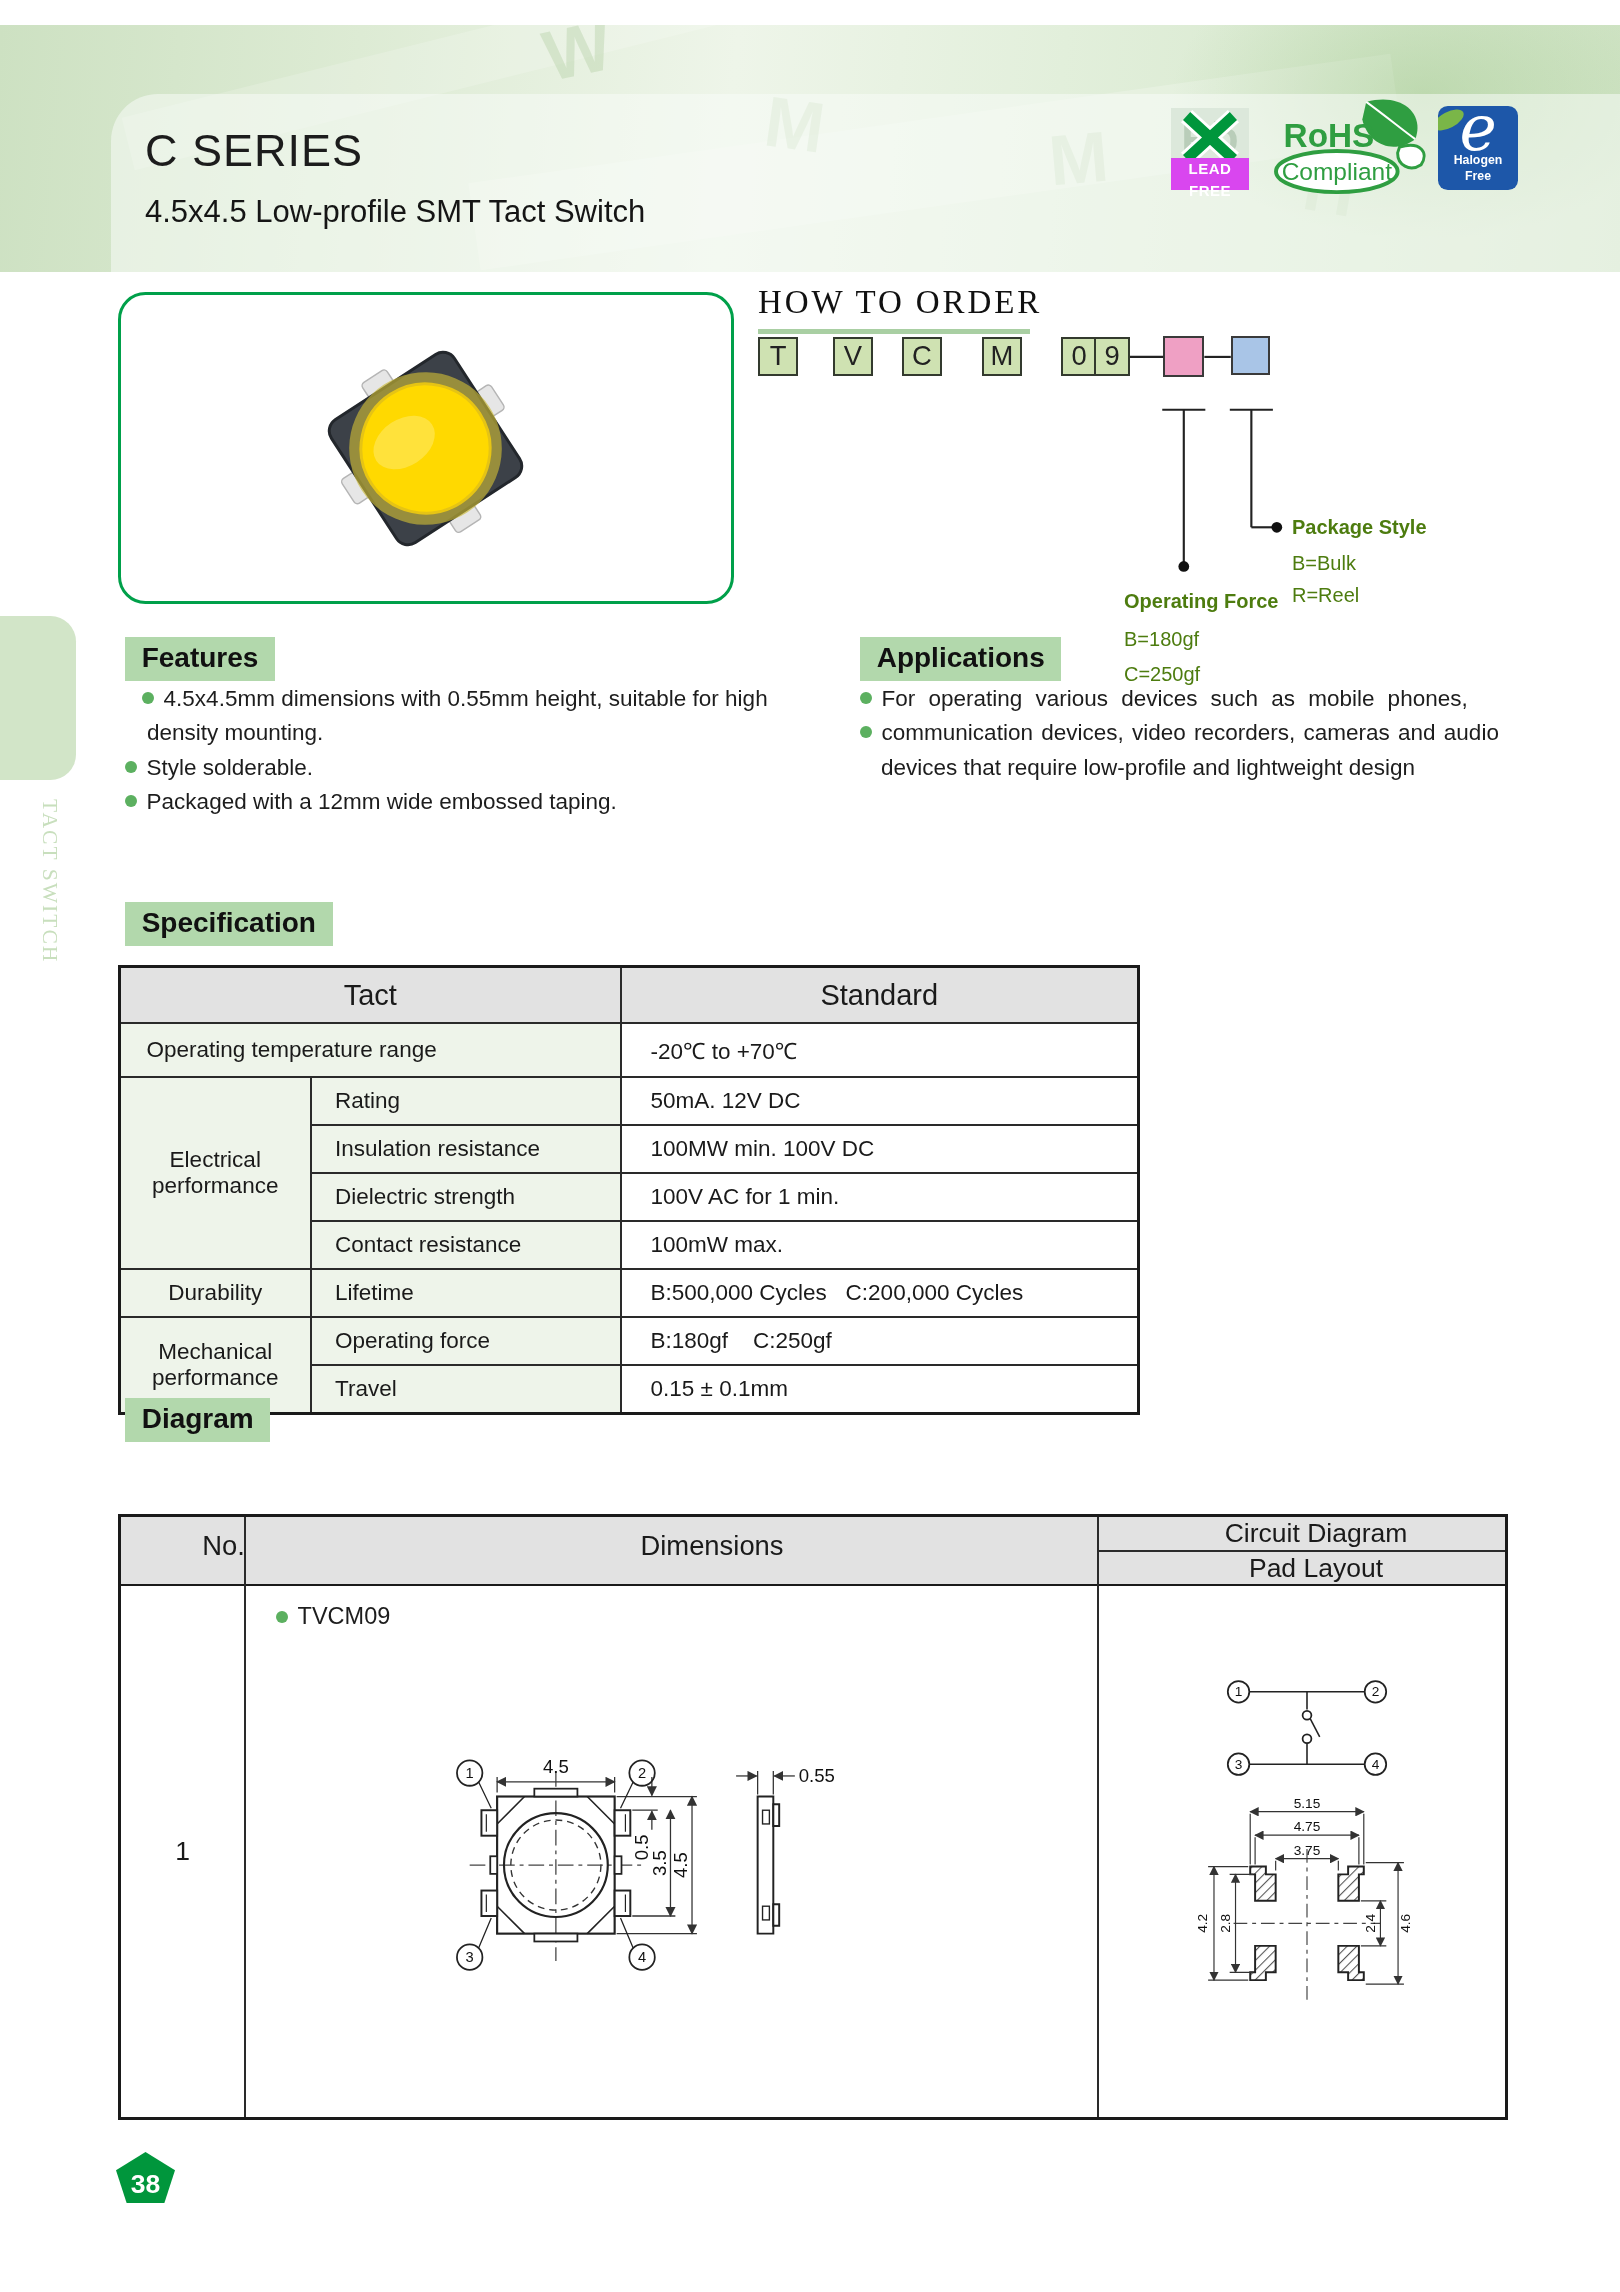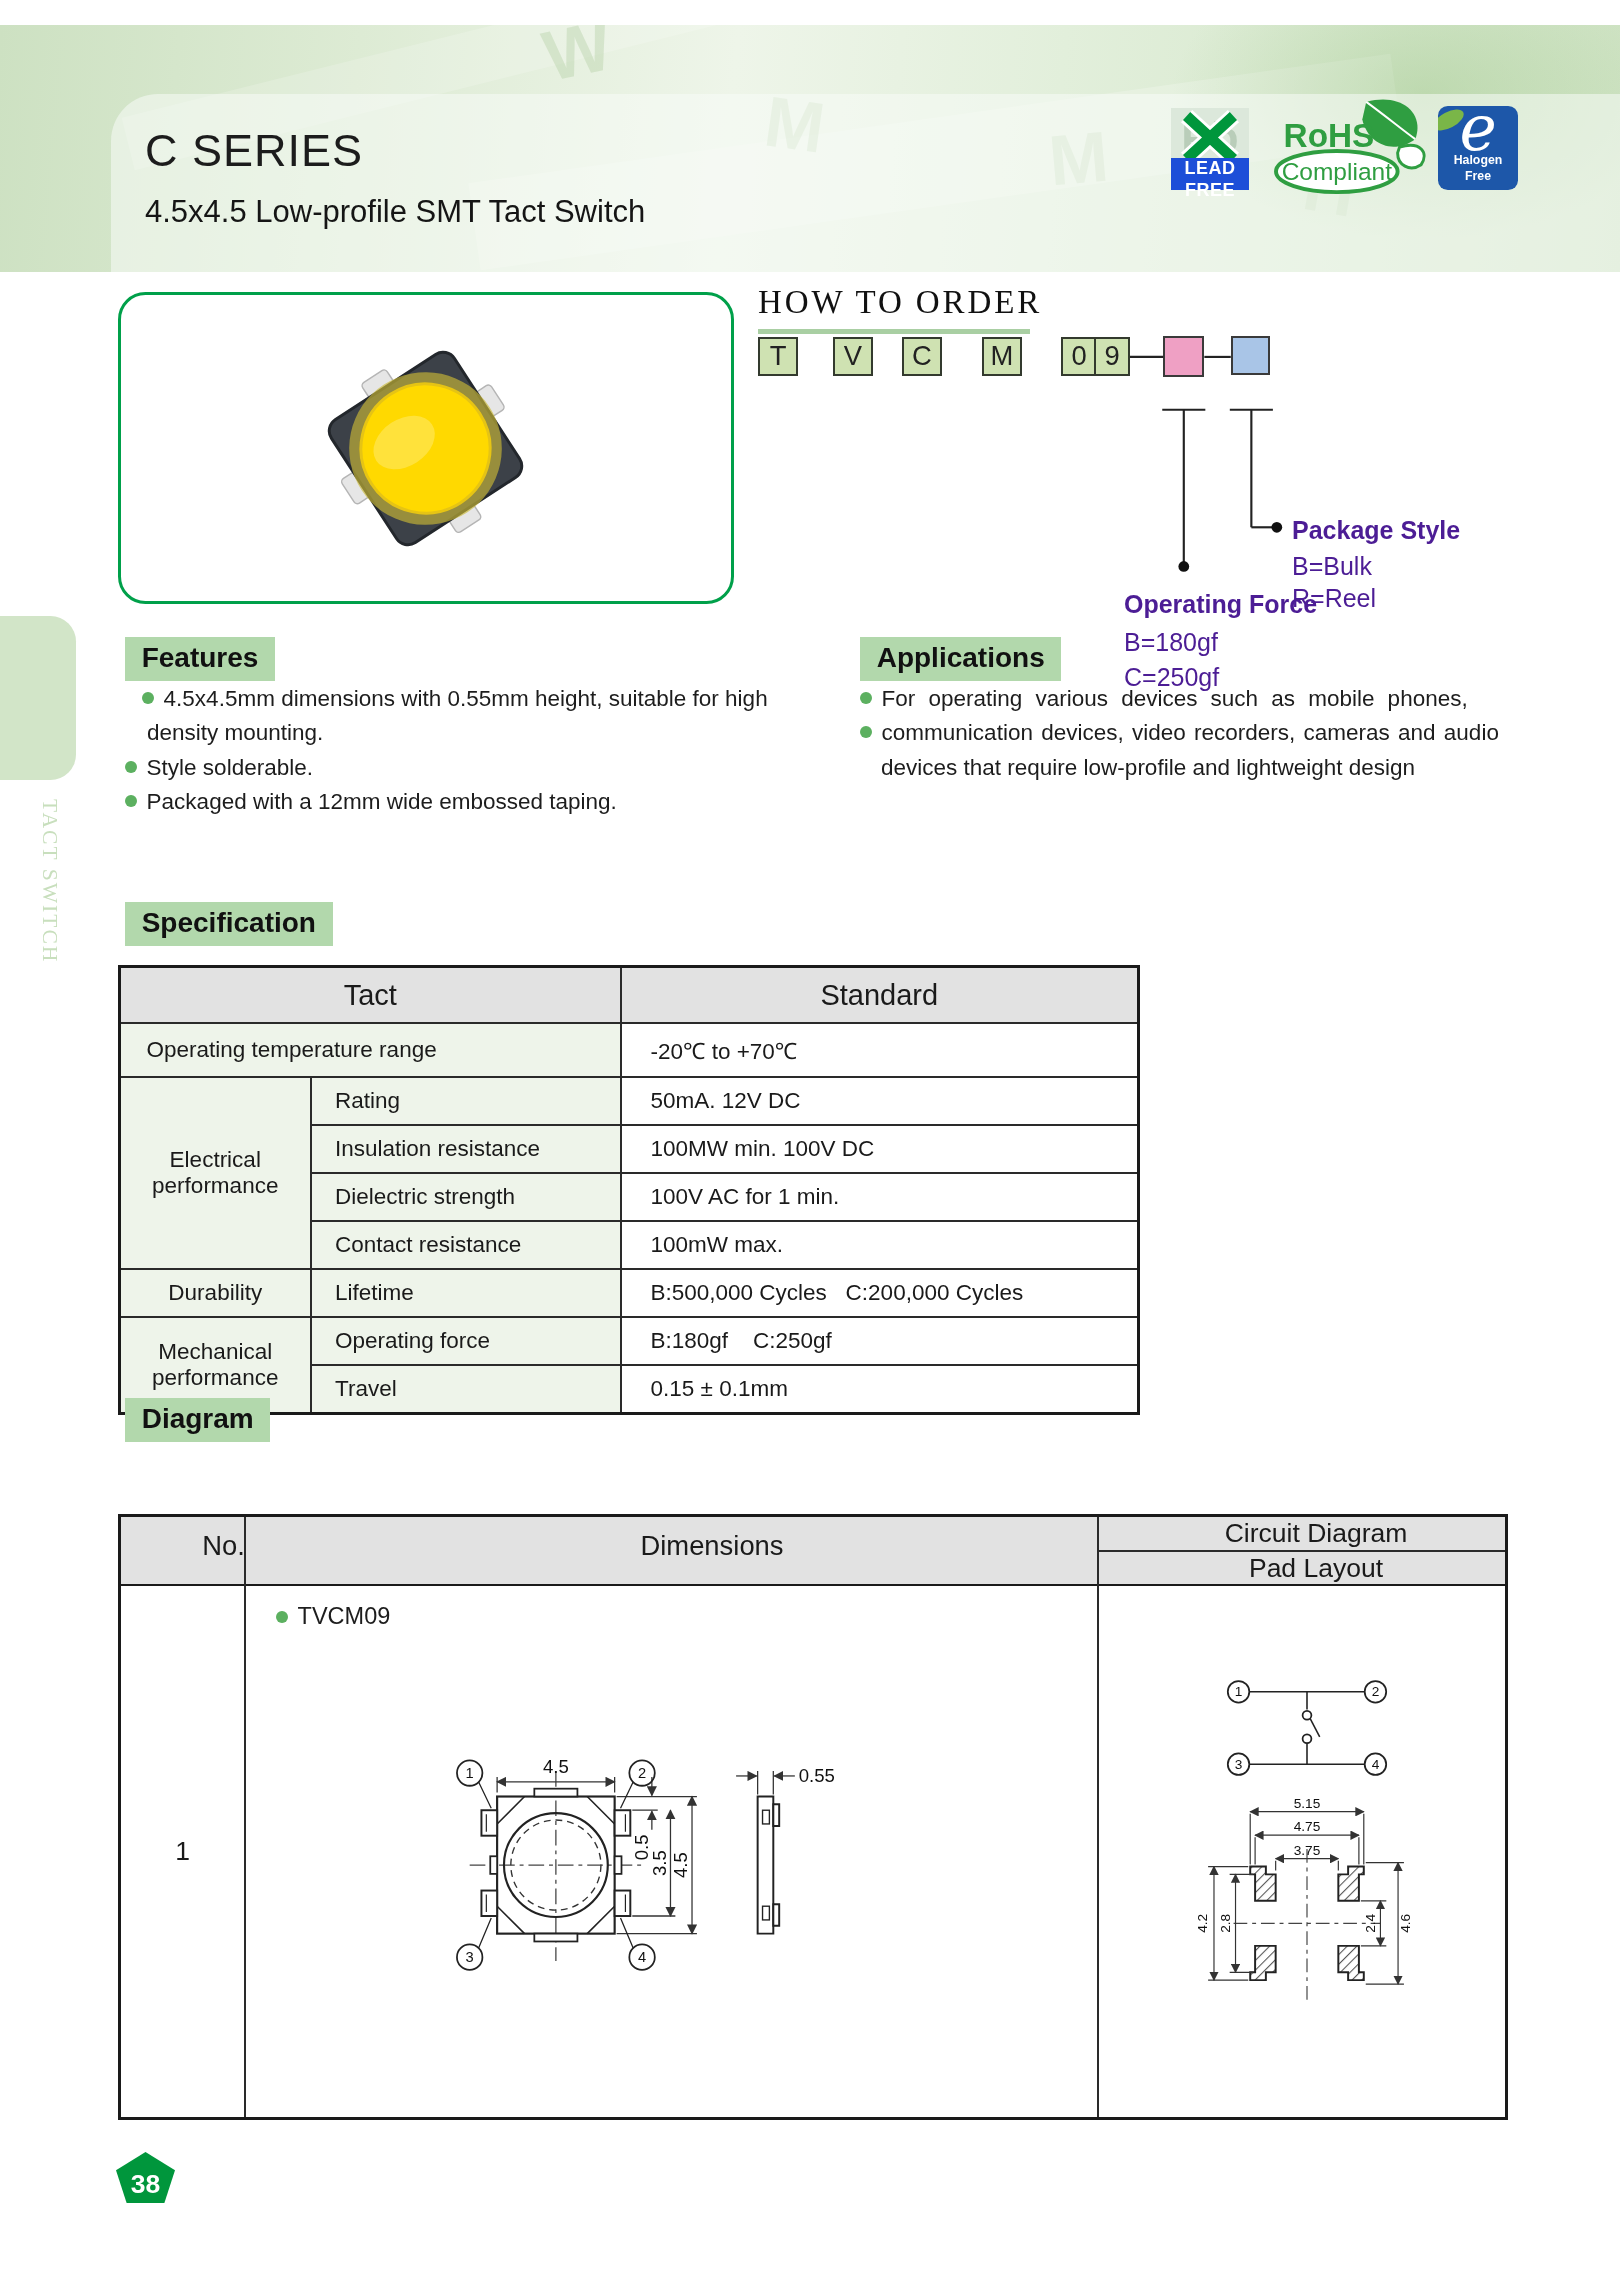--- a/index.html
+++ b/index.html
@@ -12,42 +12,42 @@
   .band .streak1{position:absolute;left:470px;top:93px;width:931px;height:88px;background:rgba(255,255,255,0.22);transform:rotate(-8deg);}
   .band .streak2{position:absolute;left:118px;top:9.8px;width:686px;height:54px;background:rgba(255,255,255,0.18);transform:rotate(-14deg);}
   .band .blob{position:absolute;right:-59px;top:-78px;width:510px;height:294px;border-radius:50%;
         background:radial-gradient(ellipse at center,rgba(160,200,140,0.45),rgba(160,200,140,0) 70%);}
   .wm{position:absolute;font-weight:bold;font-size:71px;color:rgba(175,205,160,0.38);font-family:"Liberation Sans",sans-serif;}
   .panel{position:absolute;left:111px;top:69px;right:0;height:178px;background:rgba(248,252,248,0.55);border-radius:47px 0 0 0;}
   .series-title{position:absolute;left:145px;top:125px;font-size:45px;letter-spacing:1px;color:#1c1c1c;font-weight:500;}
   .product-title{position:absolute;left:145px;top:194px;font-size:31px;color:#151515;}
   
   .badge-lead{position:absolute;left:1171px;top:108px;width:78px;height:82px;background:#dce8db;}
-  .badge-lead .bar{position:absolute;left:0;bottom:0;width:78px;height:32px;background:#1d4ed8;color:#fff;
-       font-size:18px;font-weight:bold;text-align:center;line-height:21.6px;letter-spacing:0.5px;}
+  .badge-lead .bar{position:absolute;left:0;bottom:0;width:78px;height:32px;background:#d946ef;color:#fff;
+       font-size:15px;font-weight:bold;text-align:center;line-height:21.6px;letter-spacing:0.5px;}
   .badge-rohs{position:absolute;left:1272px;top:96px;width:161px;height:102px;}
   .badge-halogen{position:absolute;left:1438px;top:106px;width:80px;height:84px;background:#1d57a9;border-radius:9.8px;overflow:hidden;}
   .badge-halogen .e{position:absolute;left:21.6px;top:-13.7px;font-family:"DejaVu Serif",serif;font-style:italic;
        font-size:63px;color:#fff;}
   .badge-halogen .leaf{position:absolute;left:-5.9px;top:5.9px;width:33px;height:15.7px;background:#7ab648;border-radius:50% 50% 50% 50%;transform:rotate(-28deg);}
   .badge-halogen .t{position:absolute;left:0;width:80px;text-align:center;color:#fff;font-weight:bold;font-size:12.3px;}
   
   .side-tab{position:absolute;left:0;top:616px;width:76px;height:164px;background:#d2e5c8;border-radius:0 25.5px 25.5px 0;}
   .side-text{position:absolute;left:37px;top:799px;writing-mode:vertical-rl;
       font-family:"Liberation Serif",serif;font-size:21.6px;letter-spacing:2px;color:#c8dfbd;}
   
   .photo-box{position:absolute;left:118px;top:292px;width:610px;height:306px;border:3.9px solid #00a04a;border-radius:27.4px;background:#fff;}
   
   .hto-title{position:absolute;left:758px;top:284px;font-family:"Liberation Serif",serif;font-size:33px;letter-spacing:2.9px;color:#111;}
   .hto-underline{position:absolute;left:758px;top:329px;width:272px;height:4.9px;background:#a9cfa3;}
   .obox{position:absolute;box-sizing:border-box;height:39px;width:40px;border:2.9px solid #333a2e;background:#cfe2b2;
         font-size:27.4px;text-align:center;line-height:33px;color:#222;}
   .dbox{background:#cfe2b2;}
   .cbox{position:absolute;box-sizing:border-box;border:2.9px solid #3a3a3a;}
-  .hto-lbl{position:absolute;font-size:25px;color:#4c1d95;text-align:center;}
+  .hto-lbl{position:absolute;font-size:20px;color:#4d7c0f;text-align:center;}
   .hto-lbl.b{font-weight:bold;}
   
   .lbl{position:absolute;background:#b2d8ac;color:#111;font-weight:bold;font-size:28px;padding:4.9px 16.7px 6.9px;}
   .fline{position:absolute;white-space:nowrap;font-size:22.5px;color:#1d1d1d;}
   .dot{display:inline-block;width:11.8px;height:11.8px;border-radius:50%;background:#5cb060;margin-right:9.8px;vertical-align:2px;}
   .js1{word-spacing:6.9px;}
   .js2{word-spacing:2px;}
   
   table.spec{position:absolute;left:118px;top:965px;border-collapse:collapse;table-layout:fixed;width:1019px;
        border:3.9px solid #1a1a1a;font-size:22.5px;color:#1a1a1a;}

